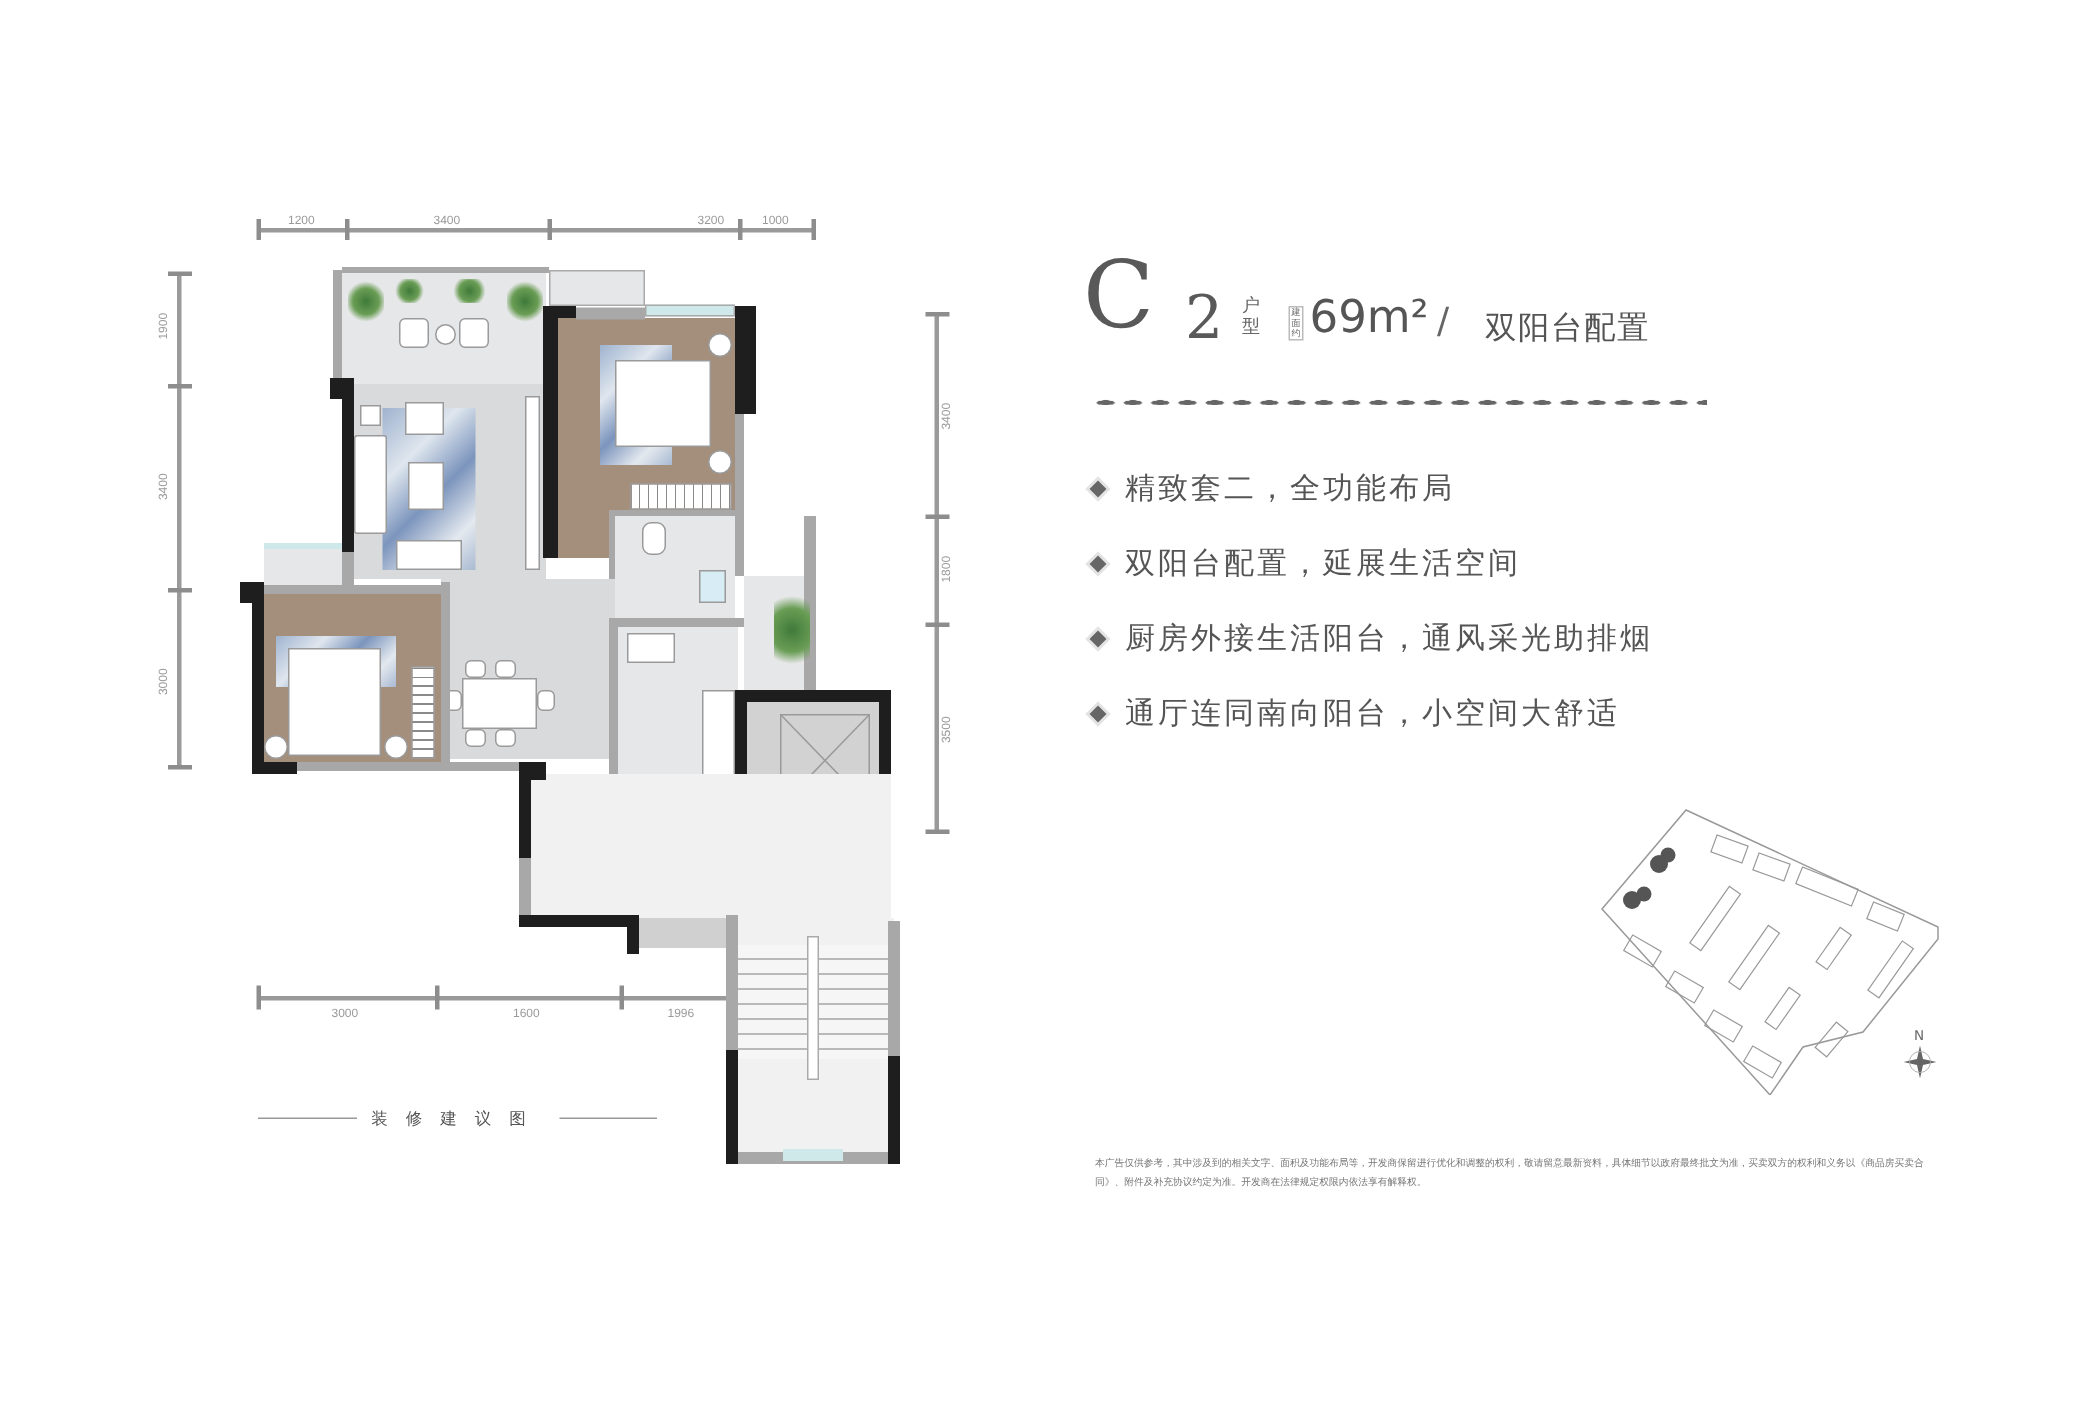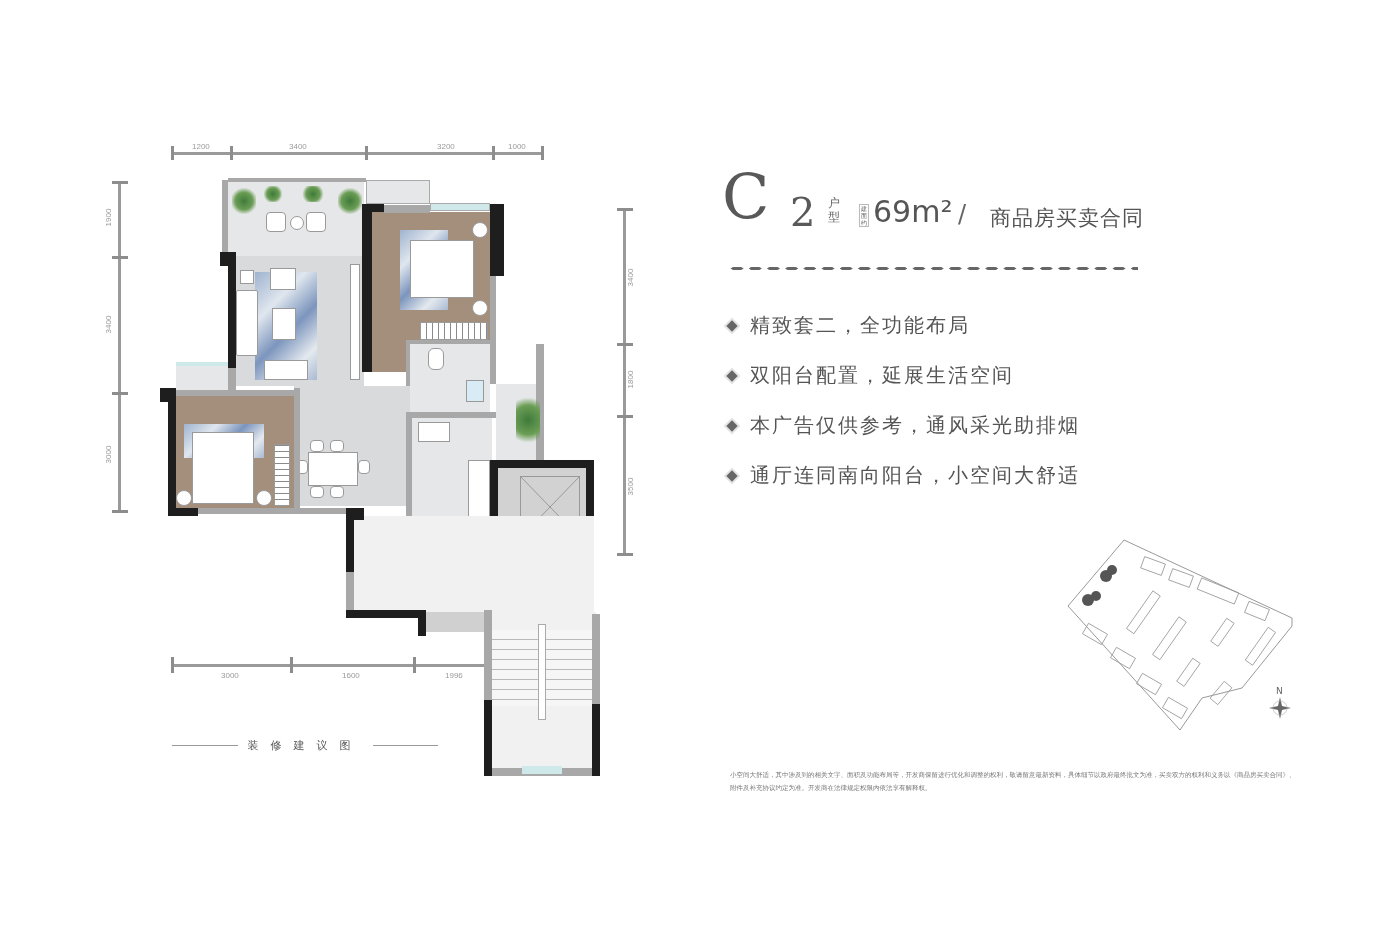--- a/index.html
+++ b/index.html
@@ -46,21 +46,21 @@
 
 <div>
   <div class="dim-line" style="left:172px;top:152px;width:372px;height:3px;"></div>
   <div class="tick" style="left:171px;top:146px;width:3px;height:14px;"></div>
   <div class="tick" style="left:230px;top:146px;width:3px;height:14px;"></div>
   <div class="tick" style="left:365px;top:146px;width:3px;height:14px;"></div>
   <div class="tick" style="left:492px;top:146px;width:3px;height:14px;"></div>
   <div class="tick" style="left:541px;top:146px;width:3px;height:14px;"></div>
   <span class="dim-label" style="left:192px;top:142px;">1200</span>
   <span class="dim-label" style="left:289px;top:142px;">3400</span>
-  <span class="dim-label" style="left:406px;top:142px;padding-left:31px;">3200</span>
+  <span class="dim-label" style="left:434px;top:142px;padding-left:31px;">3200</span>
   <span class="dim-label" style="left:508px;top:142px;">1000</span>
 </div>
 
 <div>
   <div class="dim-line" style="left:118px;top:182px;width:3px;height:330px;"></div>
   <div class="tick" style="left:112px;top:181px;width:16px;height:3px;"></div>
   <div class="tick" style="left:112px;top:256px;width:16px;height:3px;"></div>
   <div class="tick" style="left:112px;top:392px;width:16px;height:3px;"></div>
   <div class="tick" style="left:112px;top:510px;width:16px;height:3px;"></div>
   <span class="dim-label v" style="left:100px;top:213px;">1900</span>
@@ -205,37 +205,37 @@
   <span class="ln"></span>
 </div>
 
 <div>
   <span class="title-c">C</span>
   <span class="title-2">2</span>
   <span class="type-lbl">户型</span>
   <span class="area-tag">建面约</span>
   <span class="area-val">69m²</span>
   <span class="slash">/</span>
-  <span class="layout-txt">商品房买卖合同</span>
+  <span class="layout-txt">双阳台配置</span>
 </div>
 
 <div class="dots"></div>
 
 <div>
   <div class="feature" style="top:312px;">
     <span class="diamond"></span>
     <span>精致套二，全功能布局</span>
   </div>
   <div class="feature" style="top:362px;font-family:Liberation Serif, serif;">
     <span class="diamond"></span>
     <span>双阳台配置，延展生活空间</span>
   </div>
   <div class="feature" style="top:412px;">
     <span class="diamond"></span>
-    <span>本广告仅供参考，通风采光助排烟</span>
+    <span>厨房外接生活阳台，通风采光助排烟</span>
   </div>
   <div class="feature" style="top:462px;">
     <span class="diamond"></span>
     <span>通厅连同南向阳台，小空间大舒适</span>
   </div>
 </div>
 
 <svg class="abs" style="left:1062px;top:530px;" width="240" height="200">
   <polygon points="62,10 230,88 230,96 180,158 140,168 118,200 6,76" fill="none" stroke="#999" stroke-width="1"></polygon>
   <g fill="none" stroke="#999" stroke-width="0.8">
@@ -261,13 +261,13 @@
 </svg>
 
 <div>
   <span class="abs" style="left:1276px;top:686px;font-size:9px;color:#666;">N</span>
   <svg class="abs" style="left:1269px;top:697px;" width="22" height="22">
     <polygon points="11,0 13,9 22,11 13,13 11,22 9,13 0,11 9,9" fill="#666"></polygon>
     <circle cx="11" cy="11" r="7" fill="none" stroke="#aaa" stroke-width="0.6"></circle>
   </svg>
 </div>
 
-<div class="disclaimer">小空间大舒适，其中涉及到的相关文字、面积及功能布局等，开发商保留进行优化和调整的权利，敬请留意最新资料，具体细节以政府最终批文为准，买卖双方的权利和义务以《商品房买卖合同》、附件及补充协议约定为准。开发商在法律规定权限内依法享有解释权。</div>
+<div class="disclaimer">本广告仅供参考，其中涉及到的相关文字、面积及功能布局等，开发商保留进行优化和调整的权利，敬请留意最新资料，具体细节以政府最终批文为准，买卖双方的权利和义务以《商品房买卖合同》、附件及补充协议约定为准。开发商在法律规定权限内依法享有解释权。</div>
 
 </body></html>

